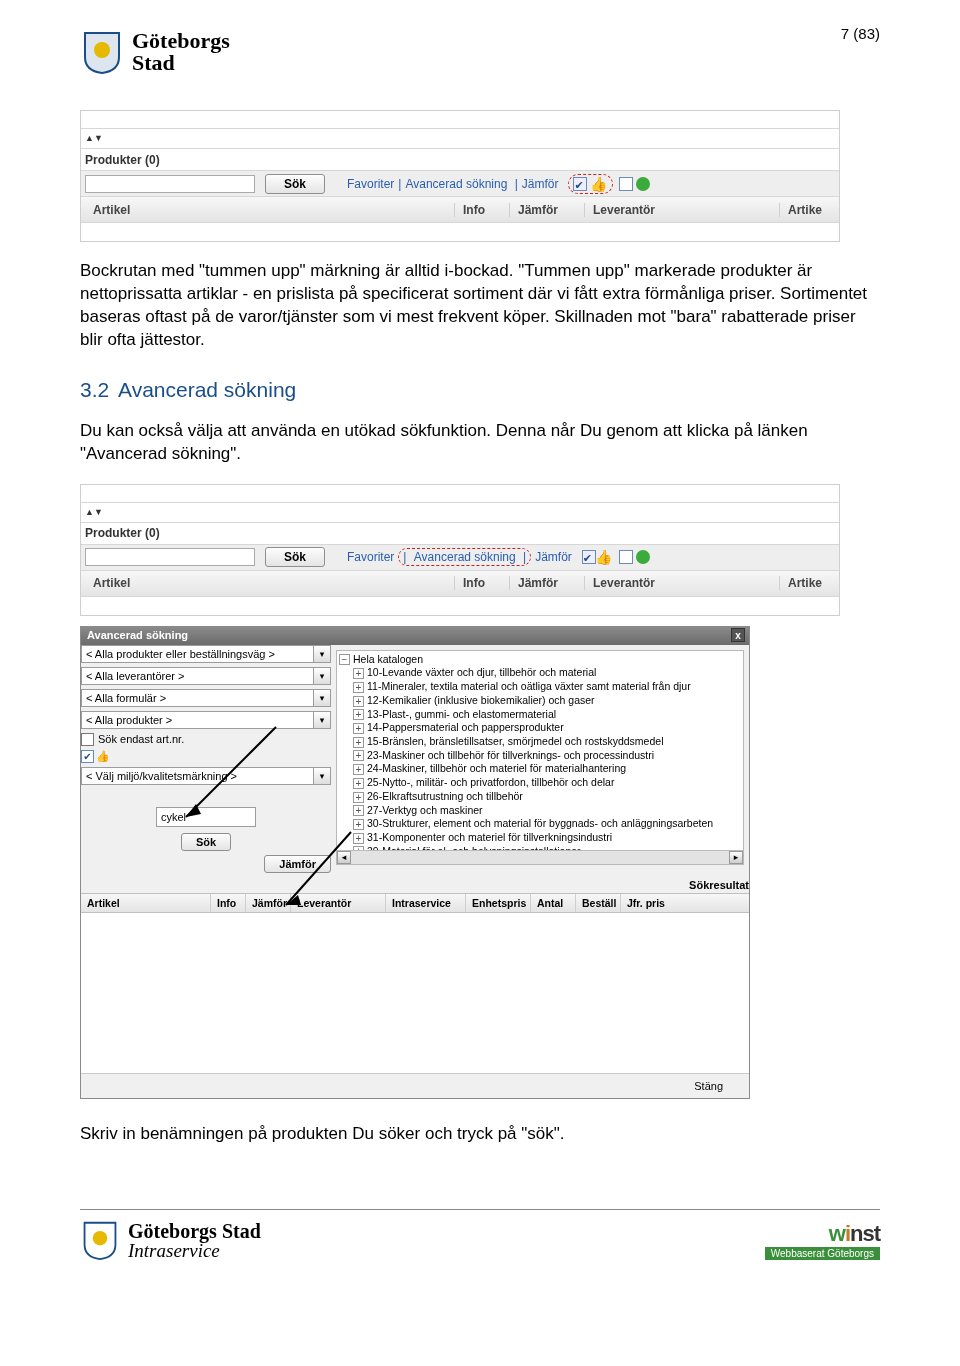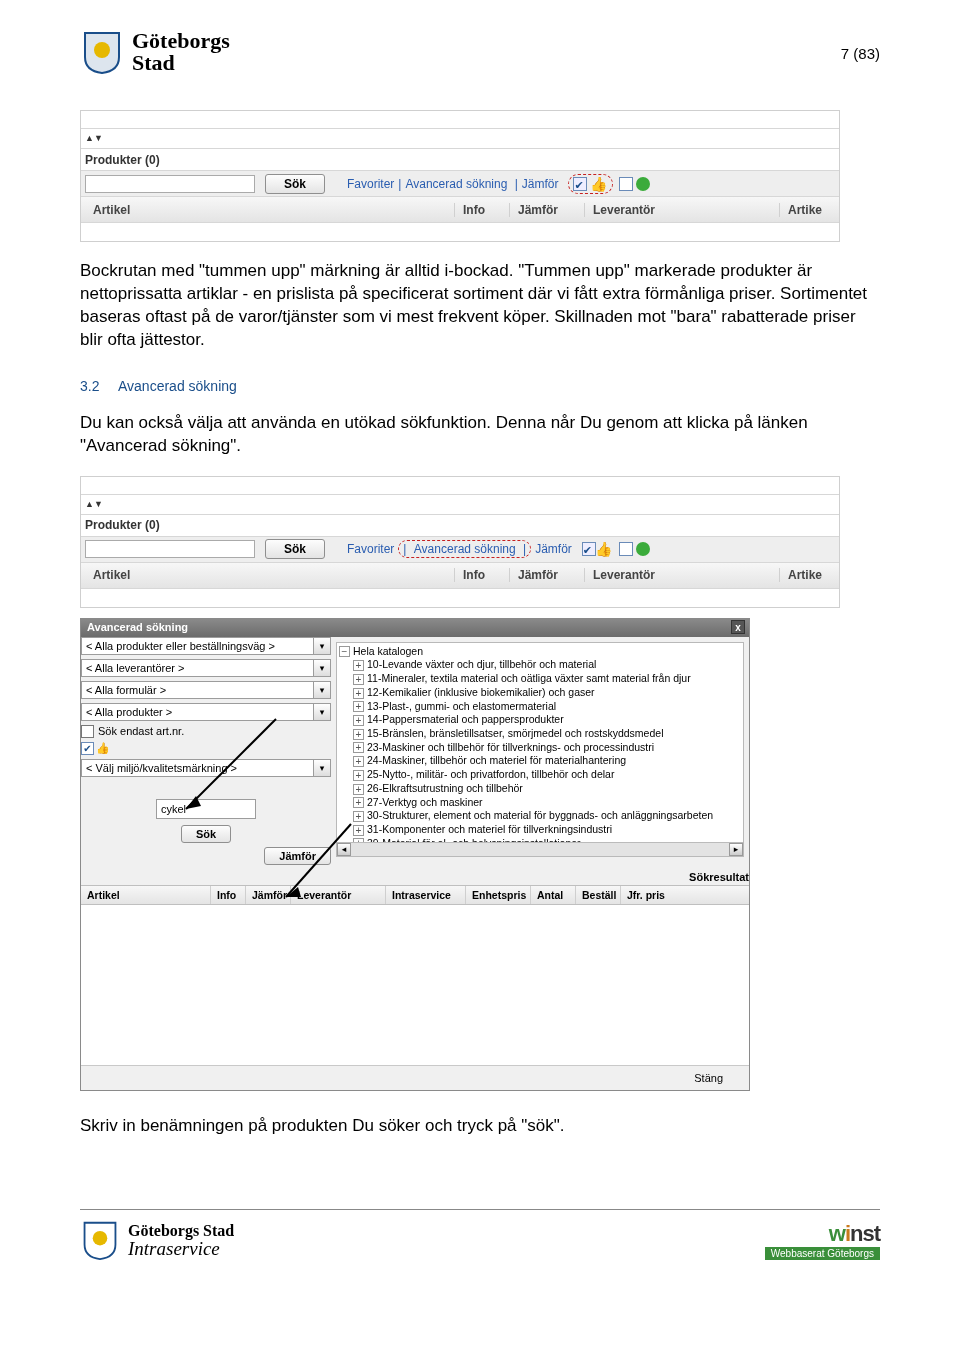--- a/index.html
+++ b/index.html
@@ -5,31 +5,31 @@
   * { box-sizing: border-box; }
   body {
     margin: 0;
     font-family: Arial, Helvetica, sans-serif;
     font-size: 14px;
     background: #fff;
     color: #000;
     width: 960px;
   }
   .page { padding: 30px 80px 30px 80px; position: relative; min-height: 1280px; }
-  .page-number { position: absolute; top: 45px; right: 80px; font-size: 15px; }
+  .page-number { position: absolute; top: 25px; right: 80px; font-size: 15px; }
   
   .header-logo { display: flex; align-items: flex-end; gap: 8px; margin-bottom: 36px; }
   .crest { width: 44px; height: 44px; }
   .crest svg { width: 100%; height: 100%; }
   .brand-text { font-family: Georgia, 'Times New Roman', serif; line-height: 1.0; }
   .brand-text .l1 { font-size: 22px; font-weight: bold; }
   .brand-text .l2 { font-size: 22px; font-weight: bold; }
   
   .para { font-size: 17px; line-height: 1.35; margin: 18px 0; }
-  .section-head { font-size: 14px; color: #1a4e8a; margin: 26px 0 8px 0; }
+  .section-head { font-size: 21px; color: #1a4e8a; margin: 26px 0 8px 0; }
   .section-head .num { display:inline-block; width: 38px; }
   
   .ss { border: 1px solid #cfcfcf; background: #f6f6f6; font-size: 12px; margin-top: 10px; margin-bottom: 6px; }
   .ss .topstrip { height: 18px; border-bottom: 1px solid #d7d7d7; background:#fff;}
   .ss .row { display: flex; align-items: center; height: 26px; padding: 0 4px; border-bottom: 1px solid #d7d7d7; background:#eeeeee;}
   .ss .row.white { background:#fff;}
   .ss .tri { font-size: 9px; line-height:1; color:#333; margin-right:3px;}
   .ss .prodlabel { font-weight: bold; color:#333;}
   .ss .btn { background:linear-gradient(#fdfdfd,#e4e4e4);border:1px solid #8f8f8f;border-radius:3px;padding:2px 18px;font-weight:bold;font-size:12px;}
   .ss .link { color:#2a5db0; cursor:pointer; padding:0 4px;}
@@ -68,21 +68,21 @@
   .modal .reshdr { display:flex; background:linear-gradient(#f7f7f7,#e4e4e4); border-top:1px solid #bfbfbf; border-bottom:1px solid #bfbfbf; font-weight:bold;}
   .modal .reshdr .rc { padding:3px 6px; border-right:1px solid #cfcfcf; font-size:10.5px;}
   .modal .resbody { height:160px; background:#fff;}
   .modal .footer { text-align:right; padding:6px; border-top:1px solid #c9c9c9;}
   
   .arrow { position:absolute; }
   
   .page-footer { position:absolute; bottom:20px; left:80px; right:80px; border-top:1px solid #888; padding-top:10px; display:flex; justify-content:space-between; align-items:center;}
   .footer-left { display:flex; align-items:center; gap:8px;}
   .footer-left .txt { font-family: Georgia, serif; line-height:1;}
-  .footer-left .txt .a { font-size:16px; font-weight:bold;}
+  .footer-left .txt .a { font-size:20px; font-weight:bold;}
   .footer-left .txt .b { font-size:19px; font-style:italic;}
   .footer-right { text-align:right; }
   .winst { font-size:22px; font-weight:bold; letter-spacing:-1px;}
   .winst .w { color:#3a8f3a;}
   .winst .i { color:#c97a1e;}
   .winst .nst { color:#333;}
   .winst-sub { font-size:10px; background:#3a8f3a; color:#fff; padding:1px 6px;}
 </style>
 </head>
 <body>

